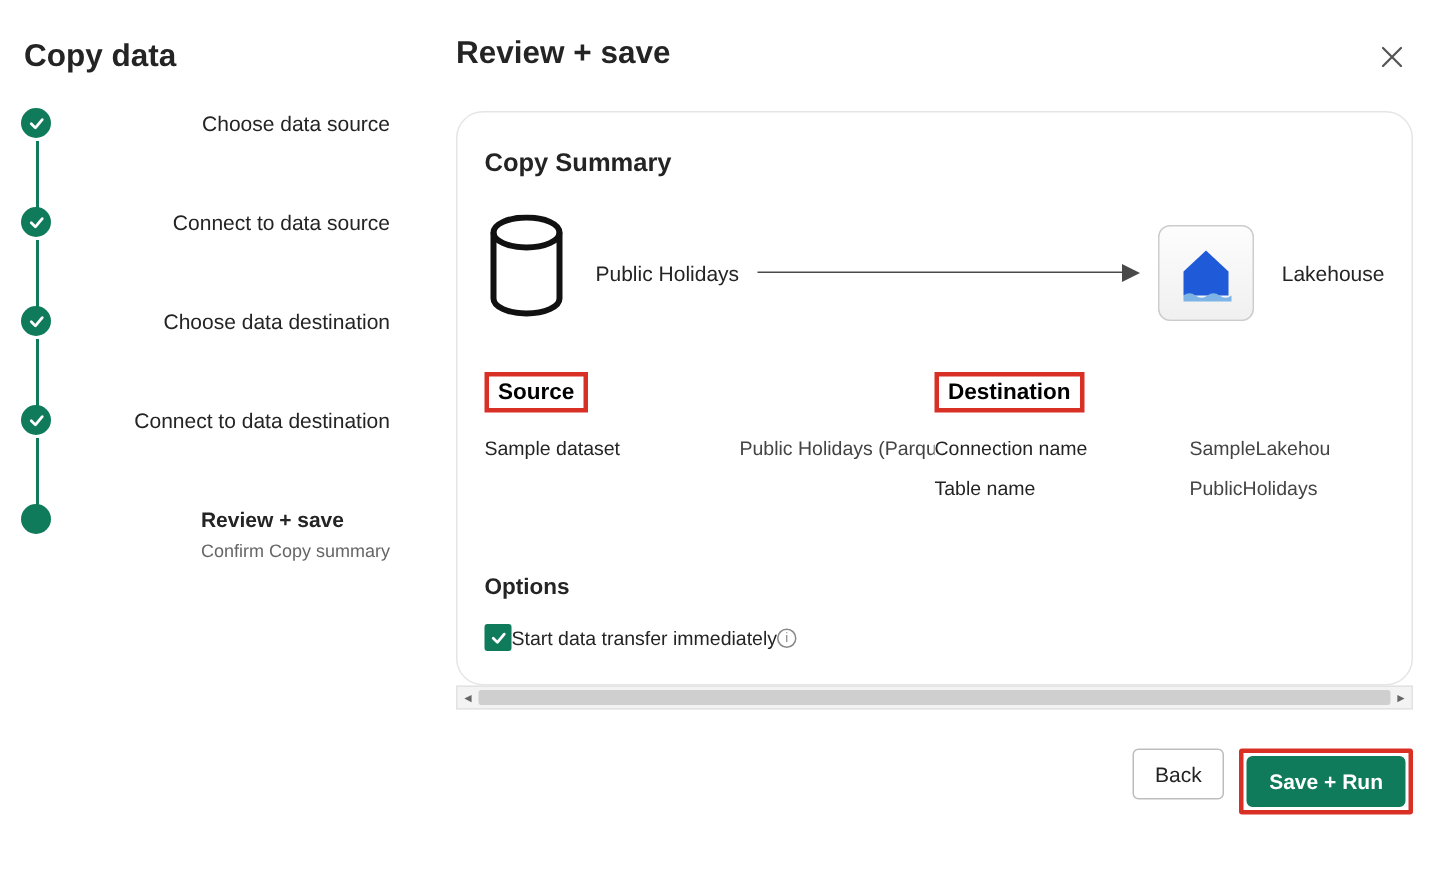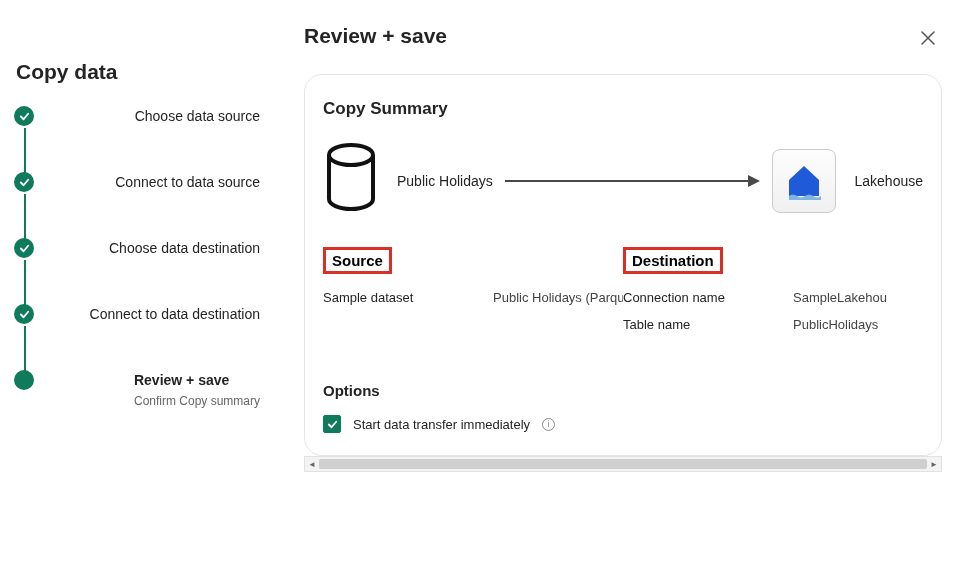--- a/index.html
+++ b/index.html
@@ -14,21 +14,20 @@
   }
   .layout {
     display: flex;
     width: 100%;
     height: 100%;
   }
   .sidebar {
     width: 280px;
     padding: 26px 20px 20px 14px;
     flex-shrink: 0;
-    margin-top: 34px;
   }
   .sidebar h1 {
     font-size: 21px;
     font-weight: 700;
     margin-bottom: 22px;
     padding-left: 2px;
   }
   .steps { position: relative; }
   .step {
     display: flex;
@@ -190,21 +189,21 @@
   .options-title {
     font-size: 15px;
     font-weight: 700;
     margin-top: 38px;
     margin-bottom: 16px;
   }
   .option-row {
     display:flex;
     align-items:center;
     font-size: 13px;
-    gap: 12px;
+    gap: 0;
   }
   .chk {
     width: 18px; height: 18px;
     background: #0f7b5a;
     border: 1px solid #0f7b5a;
     border-radius: 2px;
     display:flex;
     align-items:center;
     justify-content:center;
   }
@@ -404,14 +403,20 @@
         <span class="info-icon">i</span>
       </div>
     </div>
 
     <div class="hscroll">
       <div class="arrow left">◄</div>
       <div class="thumb"></div>
       <div class="arrow right">►</div>
     </div>
 
+    <div class="footer">
+      <div class="btn btn-secondary">Back</div>
+      <div class="btn-primary-wrap">
+        <div class="btn btn-primary">Save + Run</div>
+      </div>
+    </div>
   </main>
 </div>
 
 </body></html>

